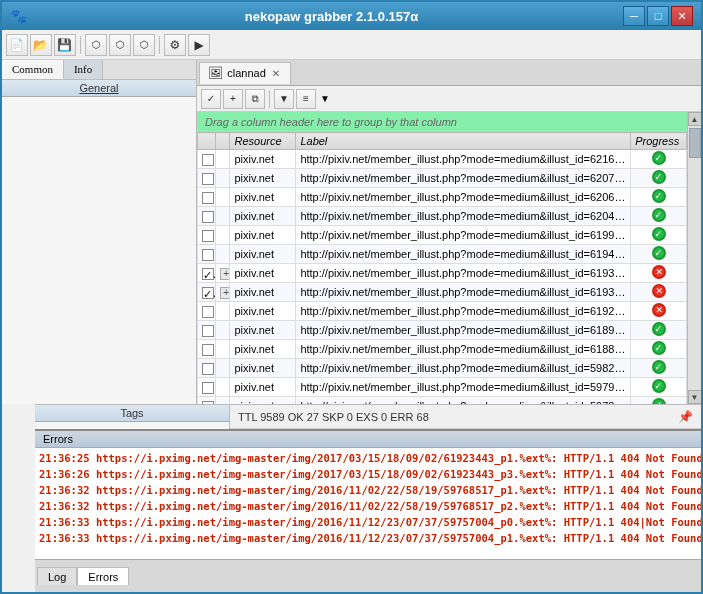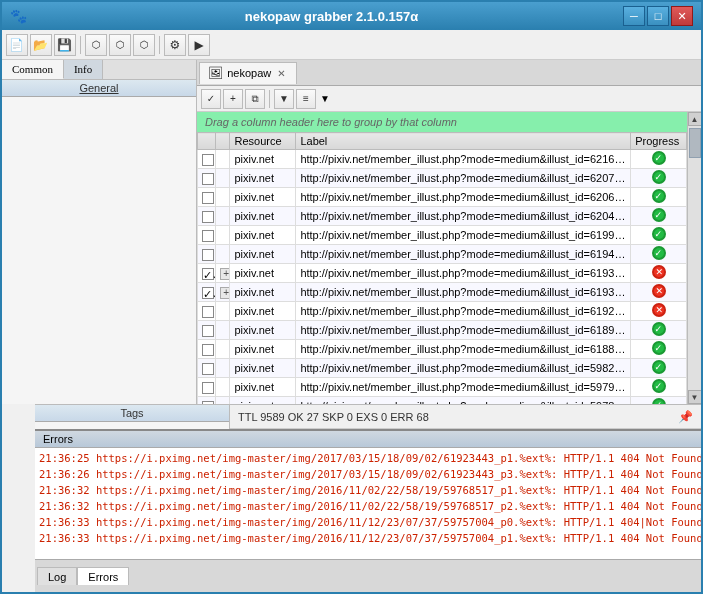--- a/index.html
+++ b/index.html
@@ -168,20 +168,21 @@
       font-size: 11px;
     }
     .grid th {
       background: linear-gradient(to bottom, #e8e8e8, #d8d8d8);
       border: 1px solid #bbb;
       padding: 2px 4px;
       text-align: left;
       font-weight: normal;
       position: sticky;
       top: 0;
+      font-style: italic;
     }
     .grid td {
       border: 1px solid #ddd;
       padding: 1px 4px;
       white-space: nowrap;
       overflow: hidden;
       max-width: 0;
     }
     .grid tr:nth-child(even) { background: #f8f8ff; }
     .grid tr:nth-child(odd) { background: white; }
@@ -309,20 +310,21 @@
       overflow-y: auto;
       padding: 2px 4px;
       font-size: 10.5px;
       font-family: Consolas, monospace;
       color: #cc2200;
       background: white;
     }
     .error-line {
       white-space: nowrap;
       line-height: 16px;
+      font-weight: bold;
     }
     .bottom-tab-bar {
       display: flex;
       background: #d8d8d8;
       border-top: 1px solid #aaa;
       height: 22px;
       align-items: center;
       padding: 16px 2px;
     }
     .bottom-tab {
@@ -425,21 +427,21 @@
         </div>
       </div>
       <div class="sidebar-section">General</div>
     </div>
 
     <div class="content-area">
 
       <div class="tab-bar">
         <div class="tab active">
           <span style="font-size:12px;">🖼</span>
-          <span>nekopaw</span>
+          <span>clannad</span>
           <span class="tab-close">✕</span>
         </div>
       </div>
 
       <div class="content-toolbar">
         <button class="toolbar-btn" style="font-size:10px;width:20px;height:20px;">✓</button>
         <button class="toolbar-btn" style="font-size:10px;width:20px;height:20px;">+</button>
         <button class="toolbar-btn" style="font-size:10px;width:20px;height:20px;">⧉</button>
         <div class="toolbar-separator"></div>
         <button class="toolbar-btn" style="font-size:10px;width:20px;height:20px;">▼</button>

